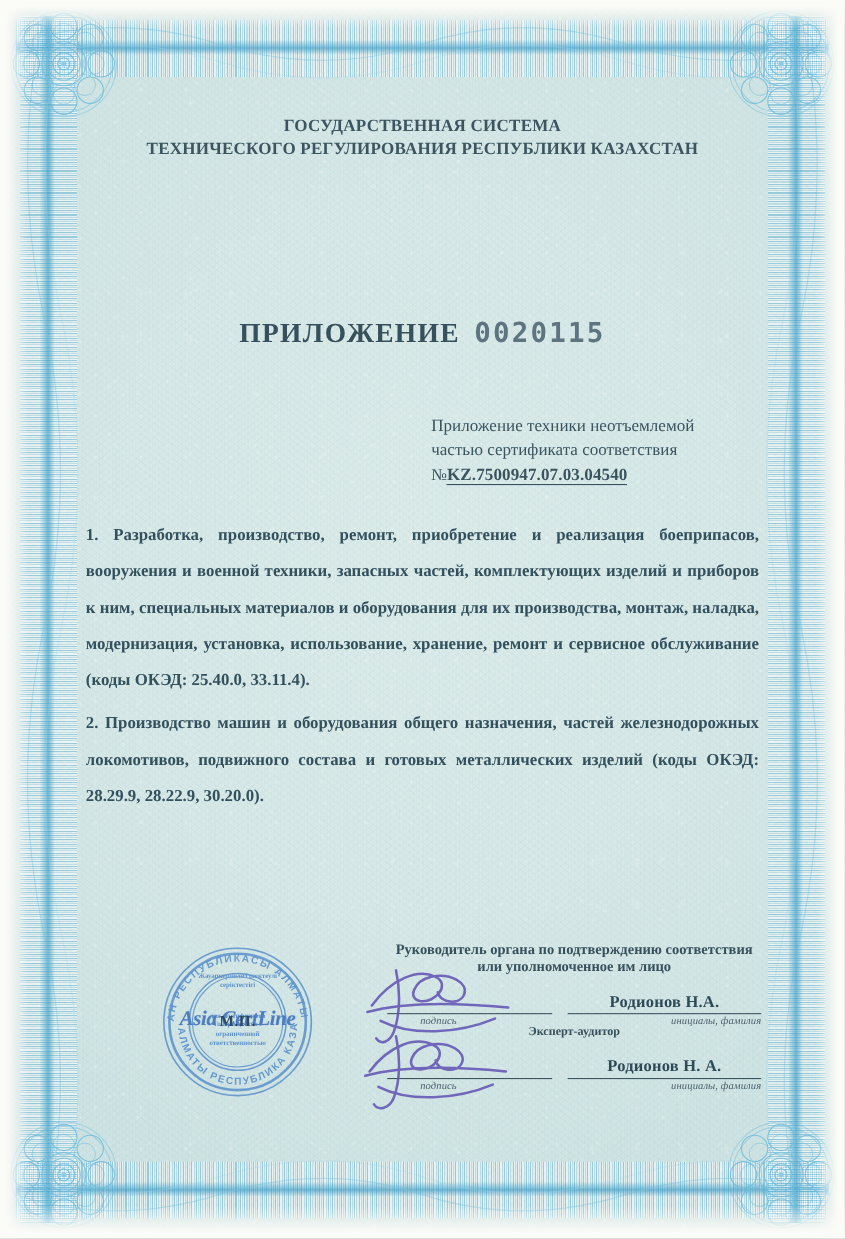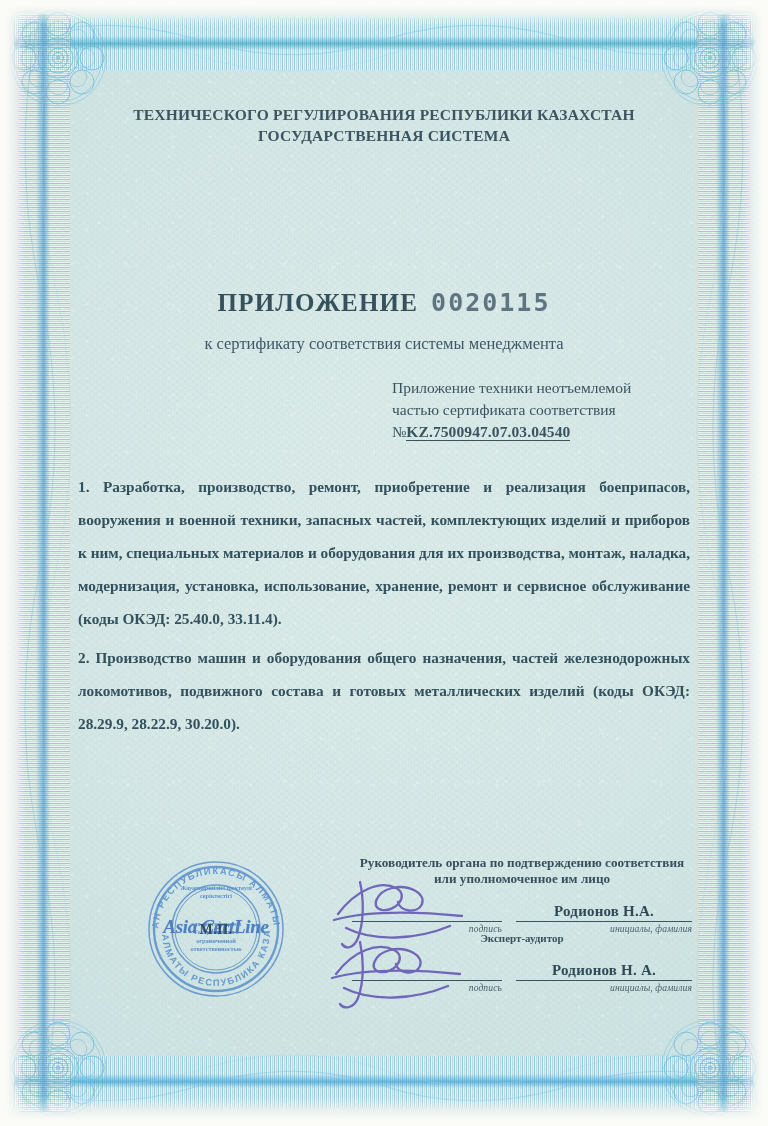--- a/index.html
+++ b/index.html
@@ -274,21 +274,21 @@
     letter-spacing: .2px;
   }
   .sig-cap {
     font-style: italic;
     font-size: 9.6px;
     text-align: right;
     color: #4a626d;
     margin-top: 1px;
     letter-spacing: .1px;
   }
-  .sig-cap.leftcap { text-align: right; padding-left: 30px; }
+  .sig-cap.leftcap { text-align: left; padding-left: 30px; }
 
   .sig1 { top: 855px; }
   .sig2 { top: 930px; }
   .sig2 .sig-title { font-size: 11px; text-align: center; }
 
   
   .seal {
     position: absolute;
     left: 142px;
     top: 858px;
@@ -506,29 +506,28 @@
       <circle cx="52" cy="52" r="15" opacity=".8"></circle>
       <circle cx="52" cy="52" r="10" opacity=".9"></circle>
       <circle cx="52" cy="52" r="5.5" opacity=".9"></circle>
     </g>
     <circle cx="52" cy="52" r="2.4" fill="#8fcbe4"></circle>
   </svg>
 
   <div class="content">
 
     <div class="doc-header">
+      <div>ГОСУДАРСТВЕННАЯ СИСТЕМА</div>
       <div>ТЕХНИЧЕСКОГО РЕГУЛИРОВАНИЯ РЕСПУБЛИКИ КАЗАХСТАН</div>
-      <div>ГОСУДАРСТВЕННАЯ СИСТЕМА</div>
     </div>
 
     <div class="appendix-row">
       <span class="appendix-word">ПРИЛОЖЕНИЕ</span><span class="appendix-number">0020115</span>
     </div>
 
-    <div class="appendix-sub">к сертификату соответствия системы менеджмента</div>
 
     <div class="cert-ref">
       <div>Приложение техники неотъемлемой</div>
       <div>частью сертификата соответствия</div>
       <div class="cert-ref-num-line"><span class="cert-ref-no">№</span><span class="cert-ref-num">KZ.7500947.07.03.04540</span></div>
     </div>
 
     <div class="scope">
       <p>1. Разработка, производство, ремонт, приобретение и реализация боеприпасов, вооружения и военной техники, запасных частей, комплектующих изделий и приборов к ним, специальных материалов и оборудования для их производства, монтаж, наладка, модернизация, установка, использование, хранение, ремонт и сервисное обслуживание (коды ОКЭД: 25.40.0, 33.11.4).</p>
       <p>2. Производство машин и оборудования общего назначения, частей железнодорожных локомотивов, подвижного состава и готовых металлических изделий (коды ОКЭД: 28.29.9, 28.22.9, 30.20.0).</p>

